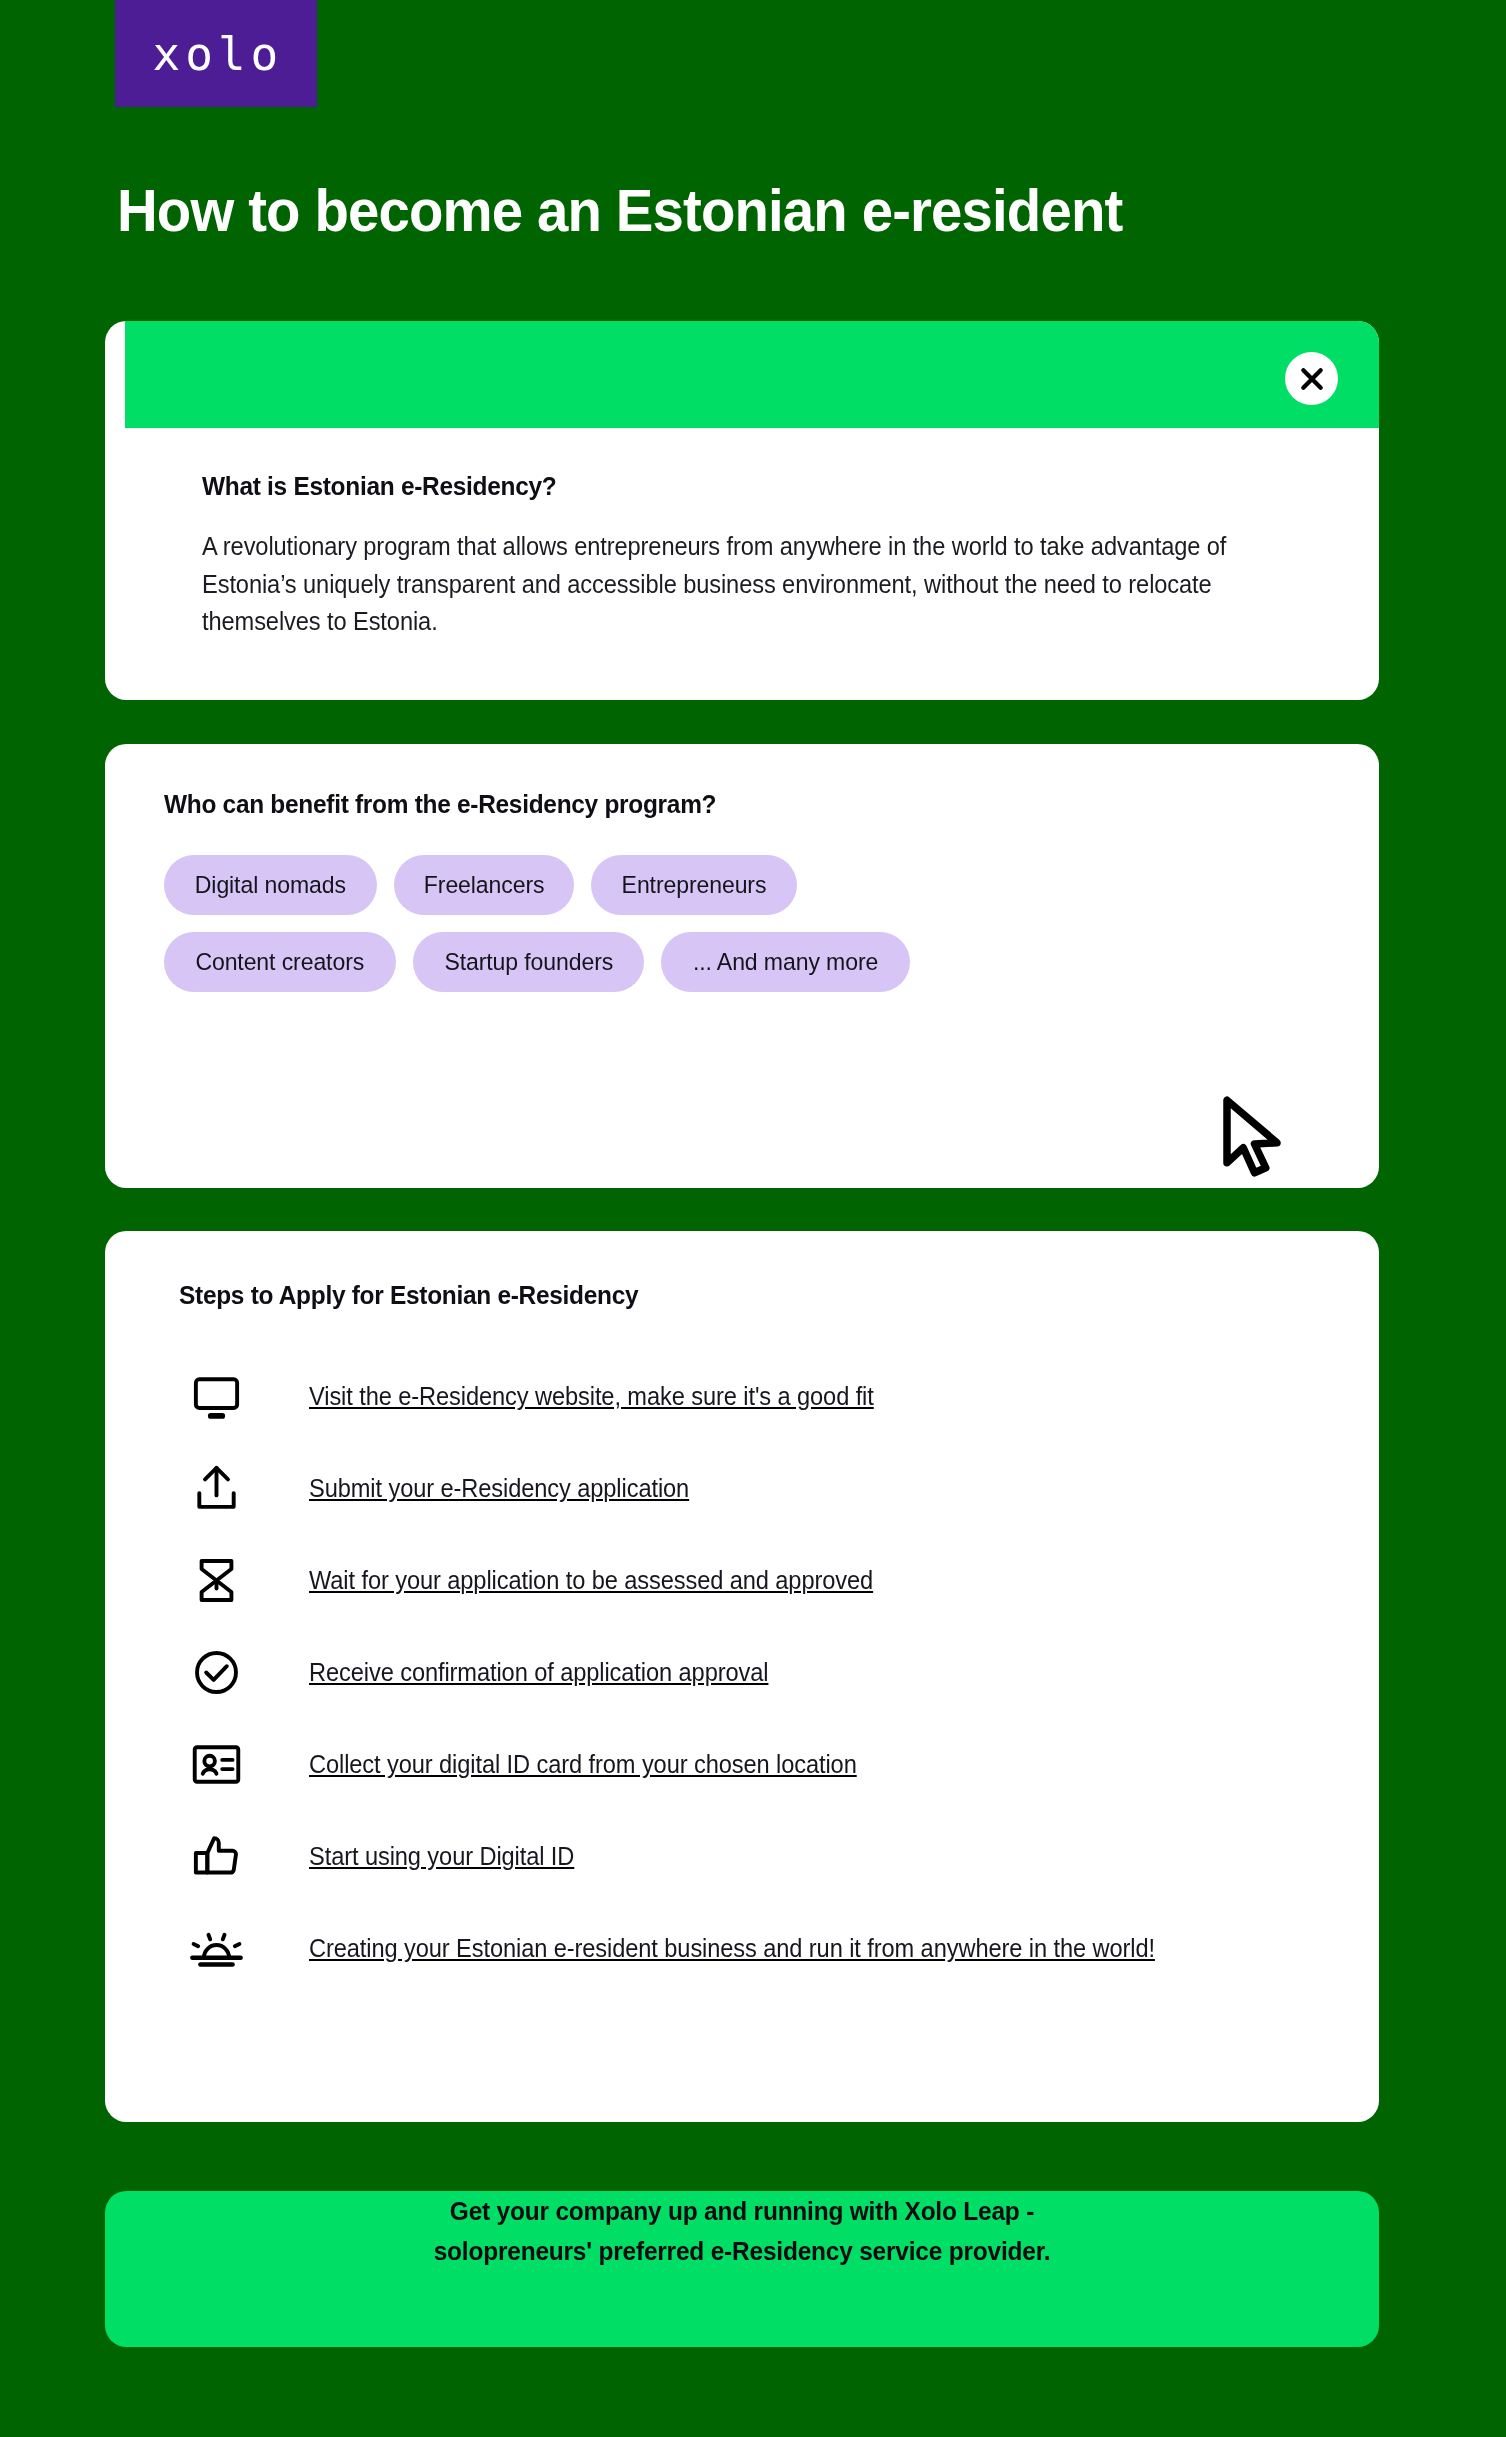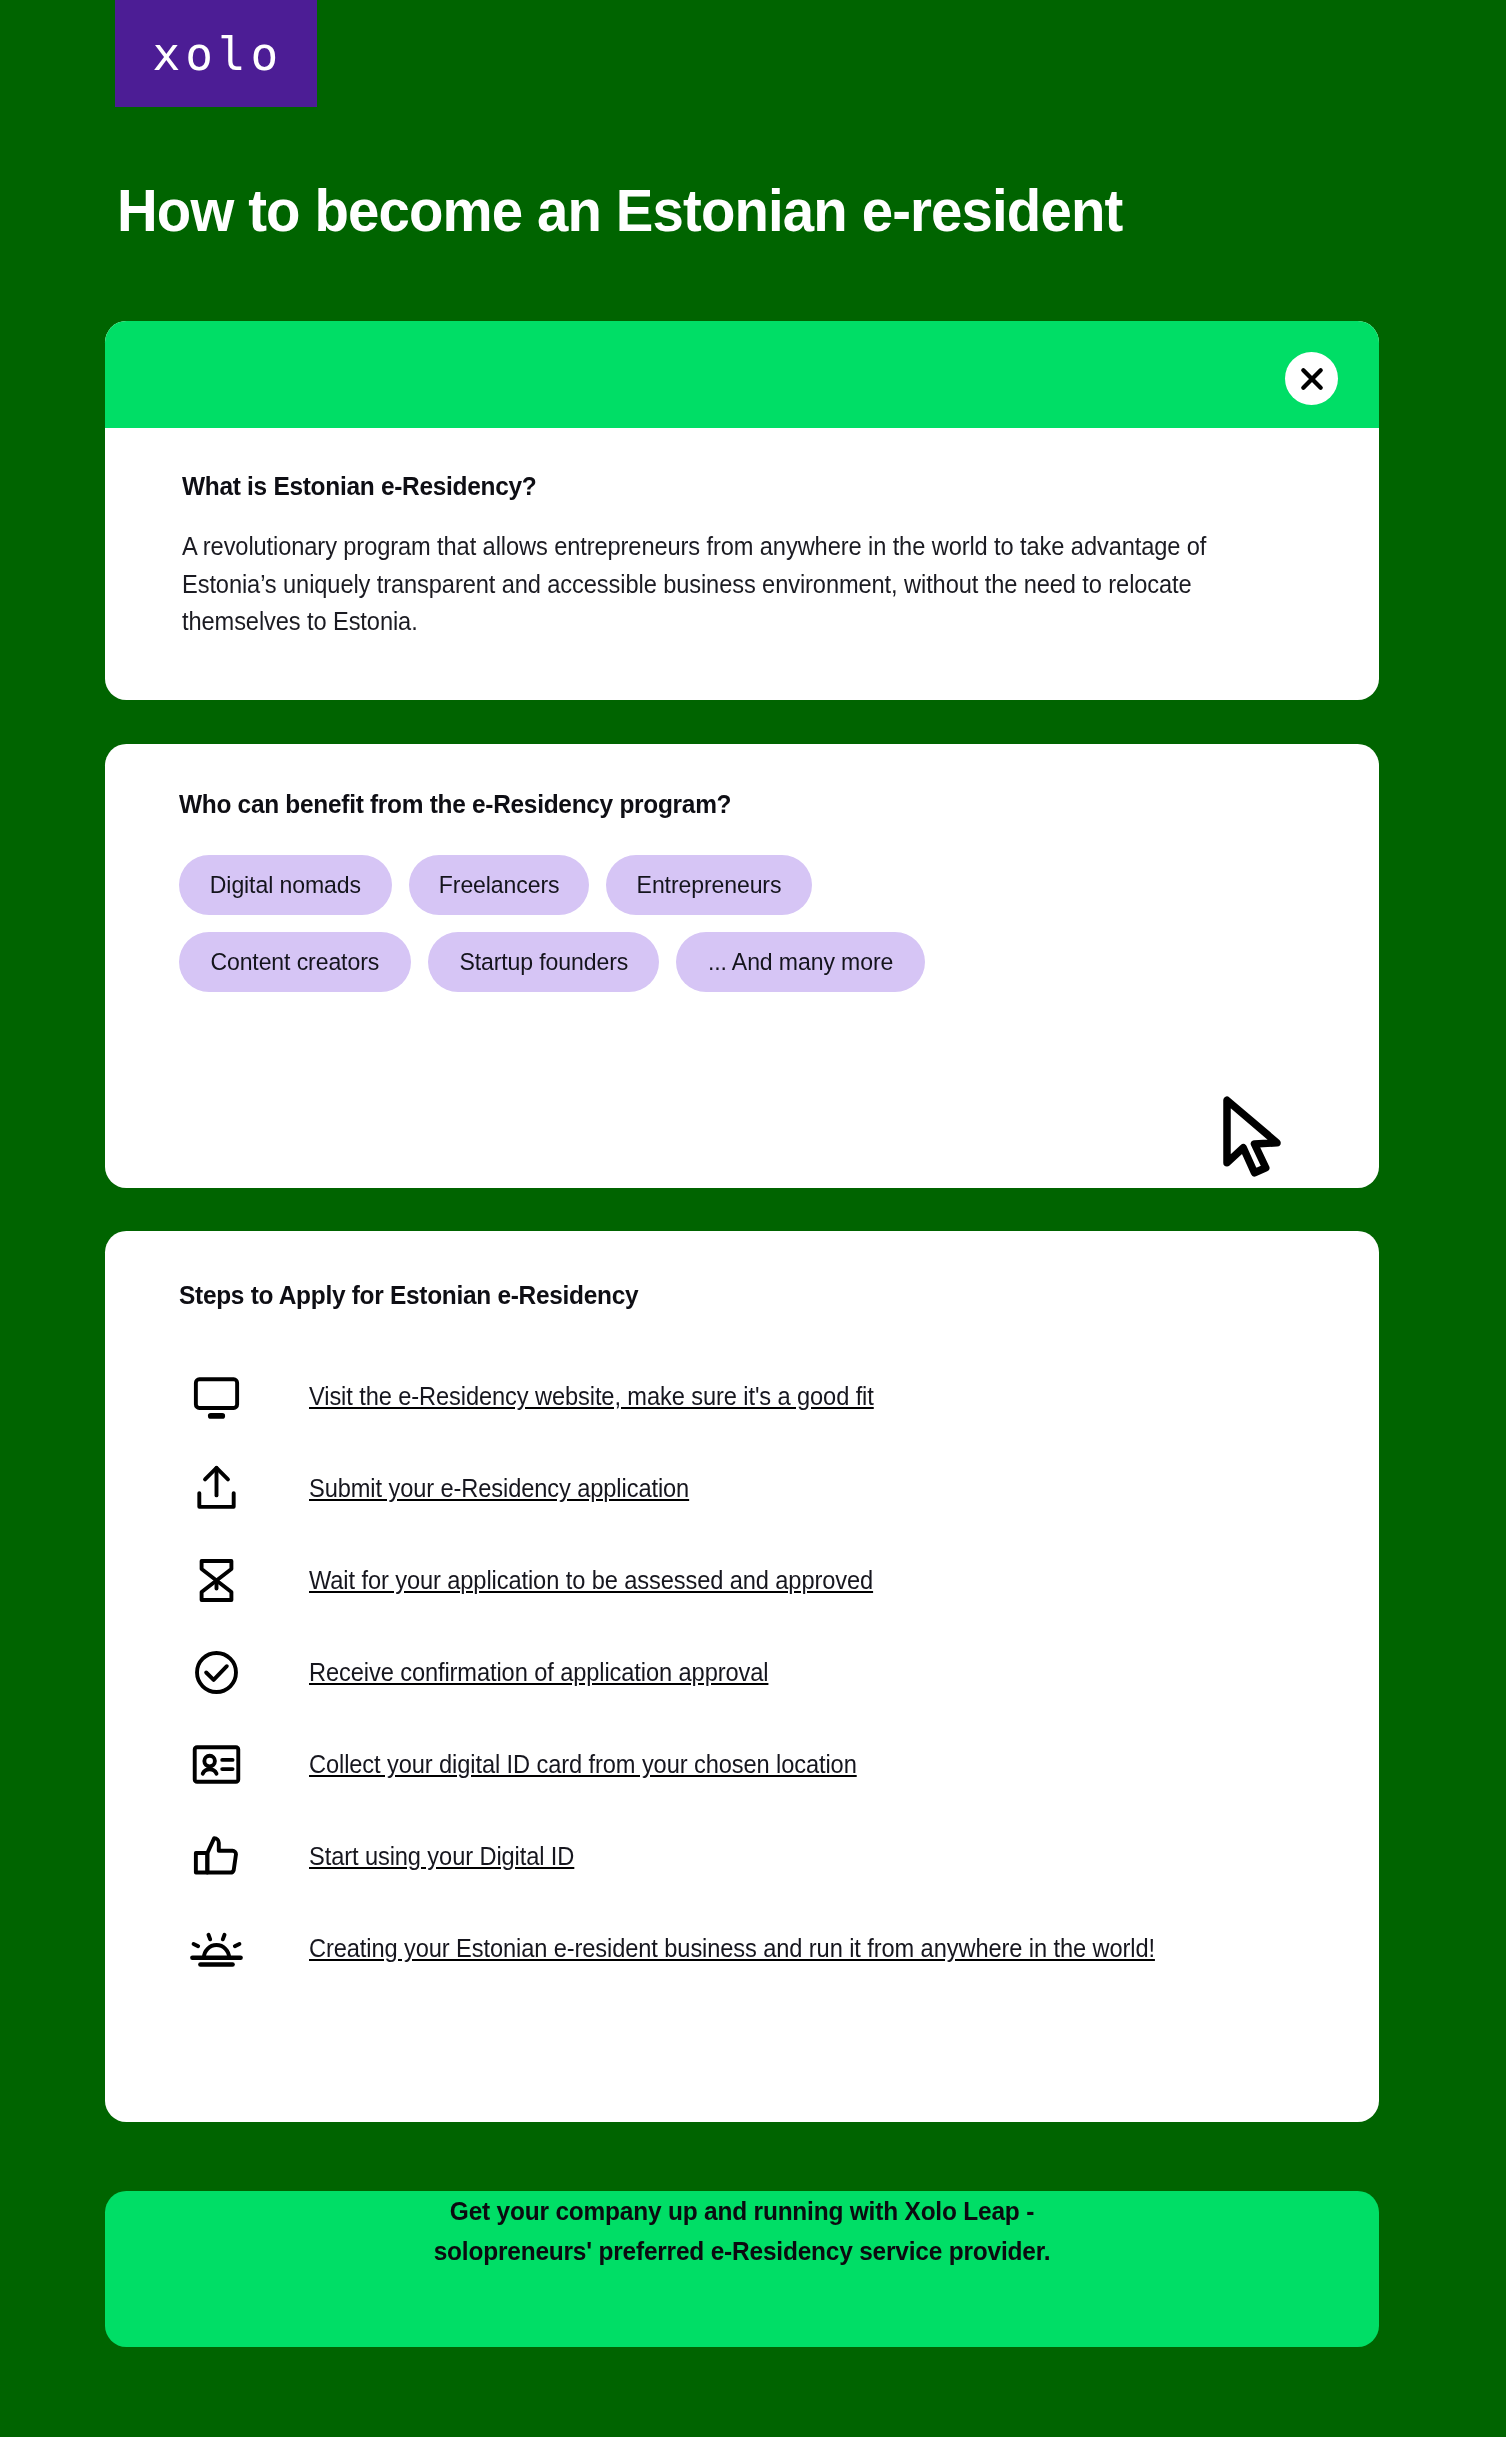--- a/index.html
+++ b/index.html
@@ -60,21 +60,21 @@
   .card {
     position: absolute;
     left: 105px;
     width: 1274px;
     background: #FFFFFF;
     border-radius: 21.3px;
     overflow: hidden;
   }
 
   
-  #card-intro { top: 321px; height: 379px; }
+  #card-intro { top: 321px; height: 379px; padding-left: 20px; }
   .card-green-header {
     position: relative;
     width: 100%;
     height: 107px;
     background: #00DE66;
   }
   .close-btn {
     position: absolute;
     right: 41px;
     top: 31px;
@@ -106,21 +106,21 @@
     line-height: 1.5;
     color: #1B1B22;
     letter-spacing: -0.1px;
     max-width: 1124px;
     transform: scaleX(0.945);
     transform-origin: left top;
   }
 
   
   #card-audience { top: 744px; height: 444px; }
-  .audience-body { padding: 45px 74px 0 74px; }
+  .audience-body { padding: 45px 74px 0 59px; }
   .pill-rows { margin-top: 35px; }
   .pill-row {
     display: flex;
     align-items: center;
     margin-bottom: 17px;
   }
   .pill-row:last-child { margin-bottom: 0; }
   .pill {
     background: #D6C5F5;
     color: #14141C;

